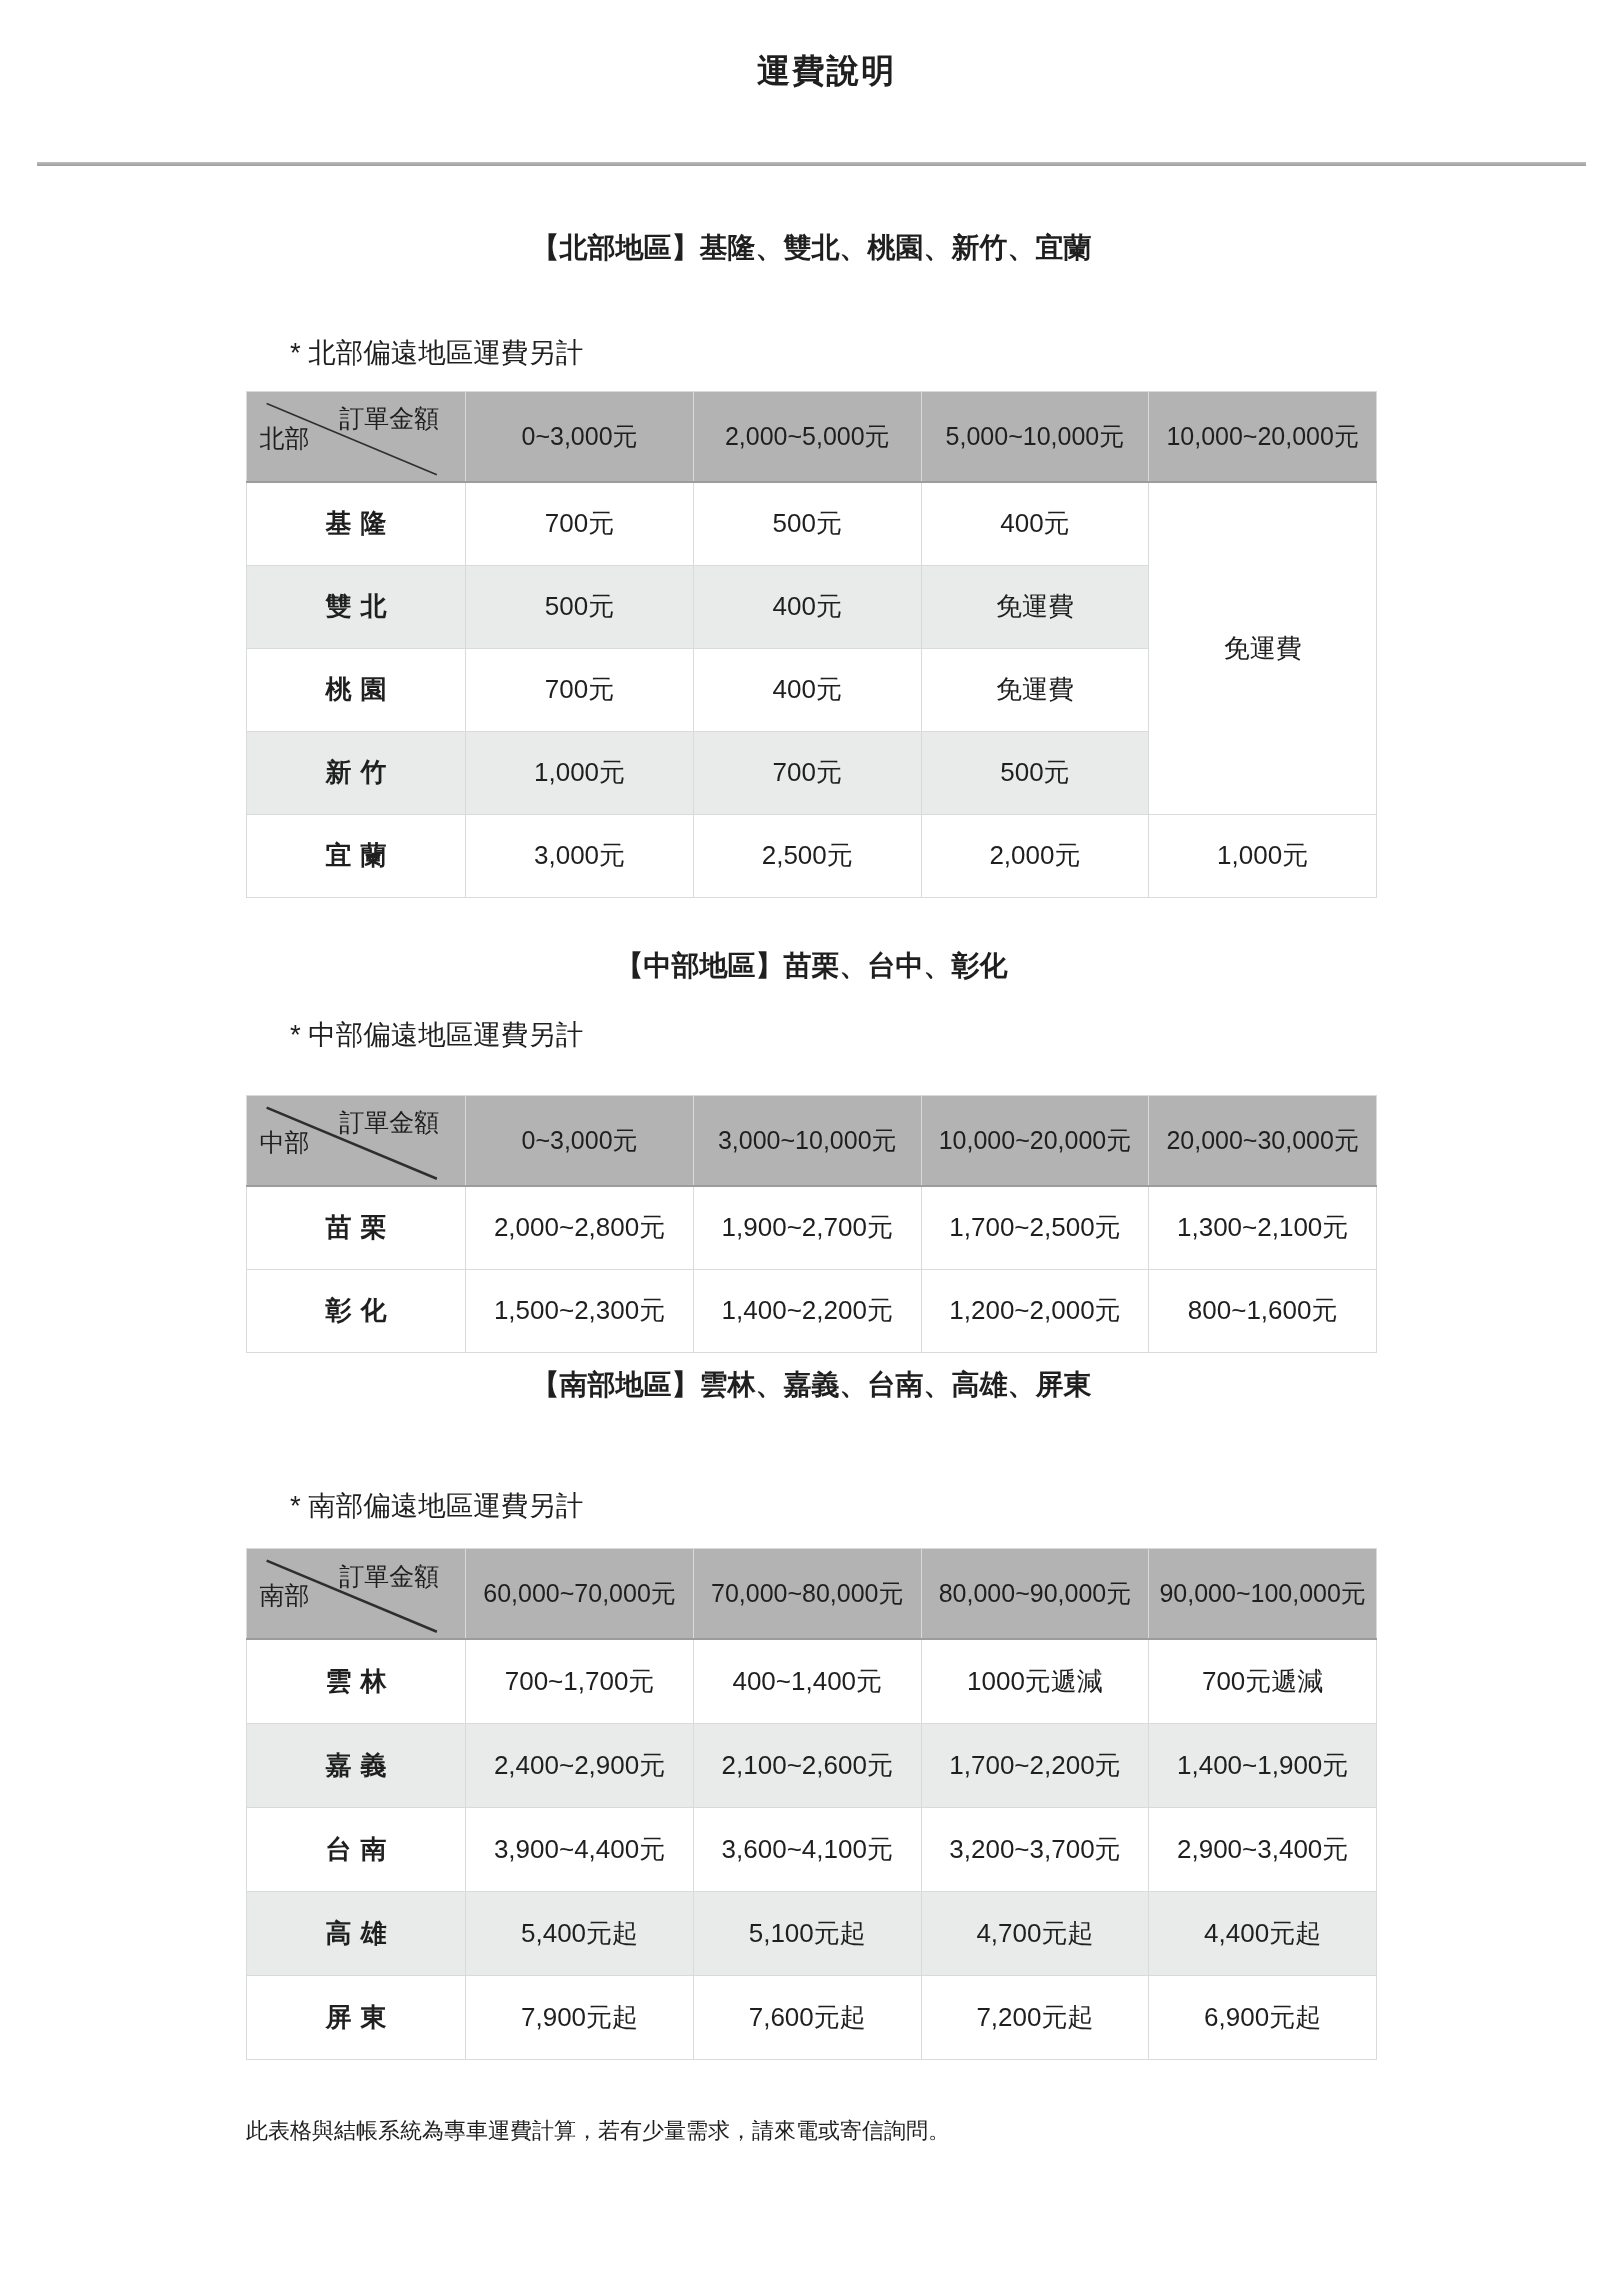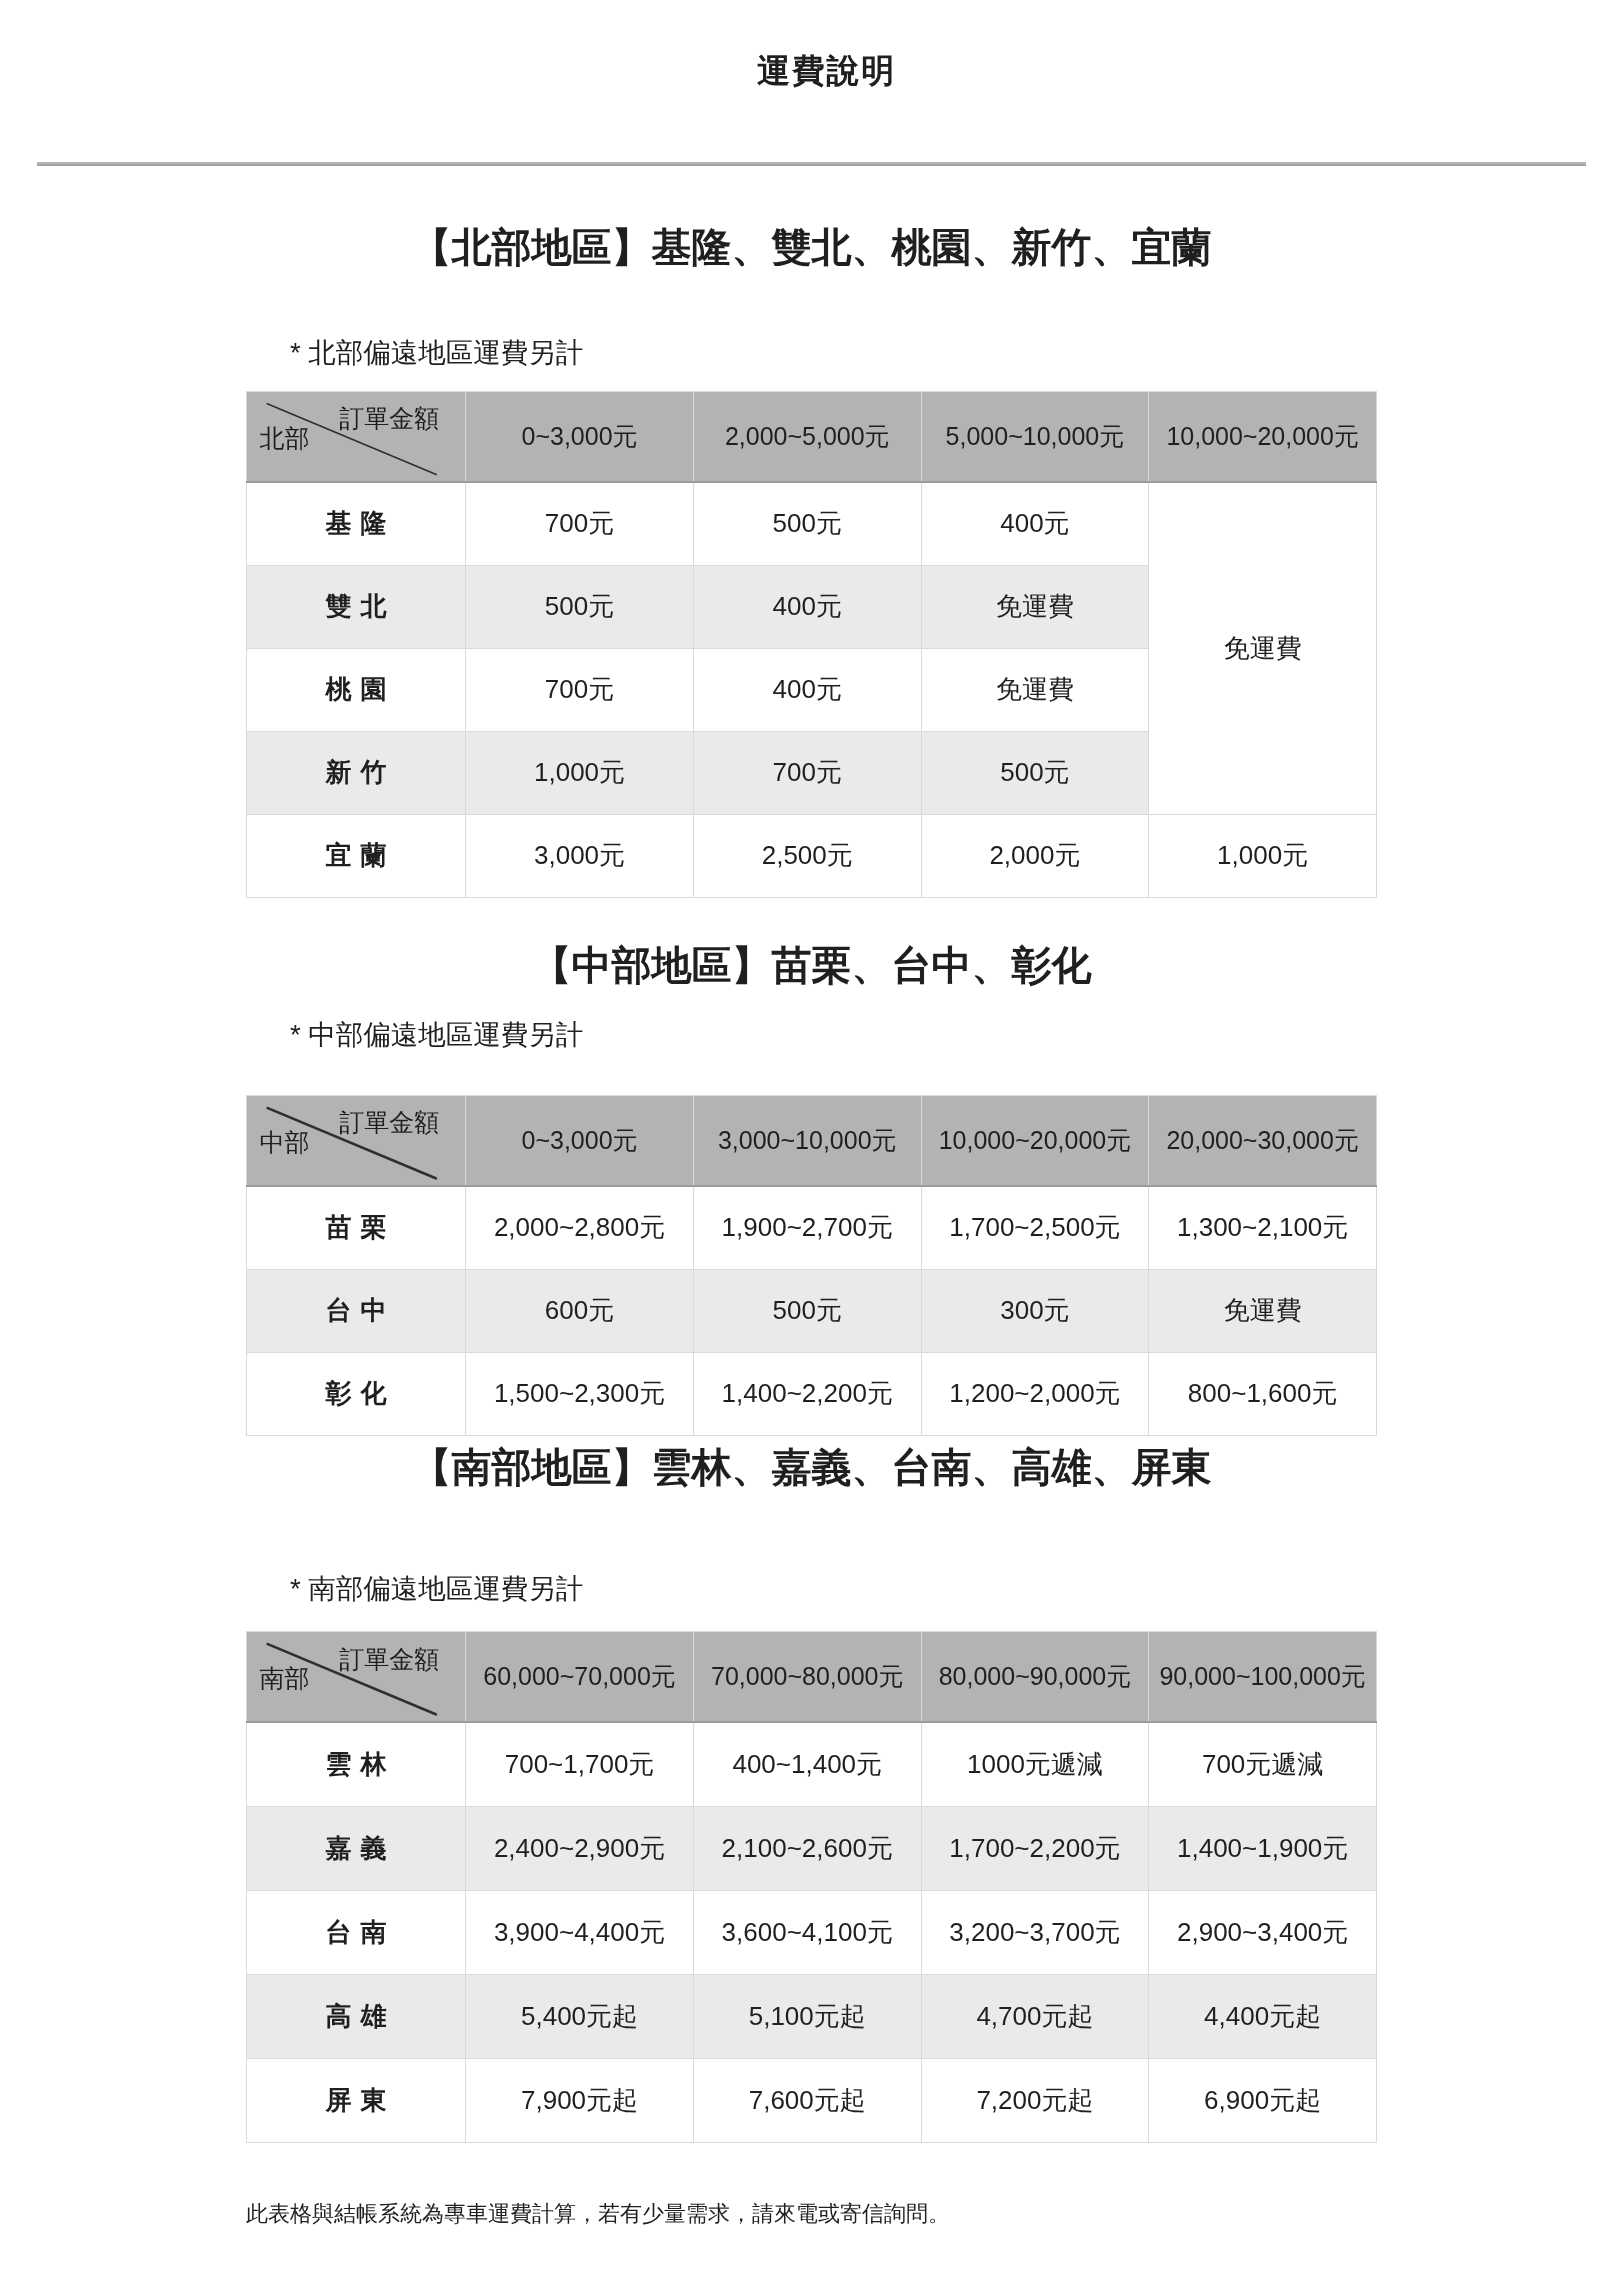--- a/index.html
+++ b/index.html
@@ -27,21 +27,21 @@
     height: 3.6px;
     background: linear-gradient(#bdbdbd, #9d9d9d);
     margin: 71px 37px 0 37px;
   }
   .content {
     width: 1131px;
     margin: 0 auto;
   }
   .section-title {
     text-align: center;
-    font-size: 40px;
+    font-size: 28px;
     font-weight: 700;
     line-height: 43px;
     margin: 0;
   }
   .s1 .section-title { margin-top: 60px; }
   .s2 .section-title { margin-top: 46px; }
   .s3 .section-title { margin-top: 10.7px; }
   .section-note {
     font-size: 27.5px;
     line-height: 35px;
@@ -215,27 +215,20 @@
         </tr>
       </thead>
       <tbody>
         <tr>
           <td class="region">苗栗</td>
           <td>2,000~2,800元</td>
           <td>1,900~2,700元</td>
           <td>1,700~2,500元</td>
           <td>1,300~2,100元</td>
         </tr>
-        <tr class="shade">
-          <td class="region">台中</td>
-          <td>600元</td>
-          <td>500元</td>
-          <td>300元</td>
-          <td>免運費</td>
-        </tr>
         <tr>
           <td class="region">彰化</td>
           <td>1,500~2,300元</td>
           <td>1,400~2,200元</td>
           <td>1,200~2,000元</td>
           <td>800~1,600元</td>
         </tr>
       </tbody>
     </table>
   </section>

